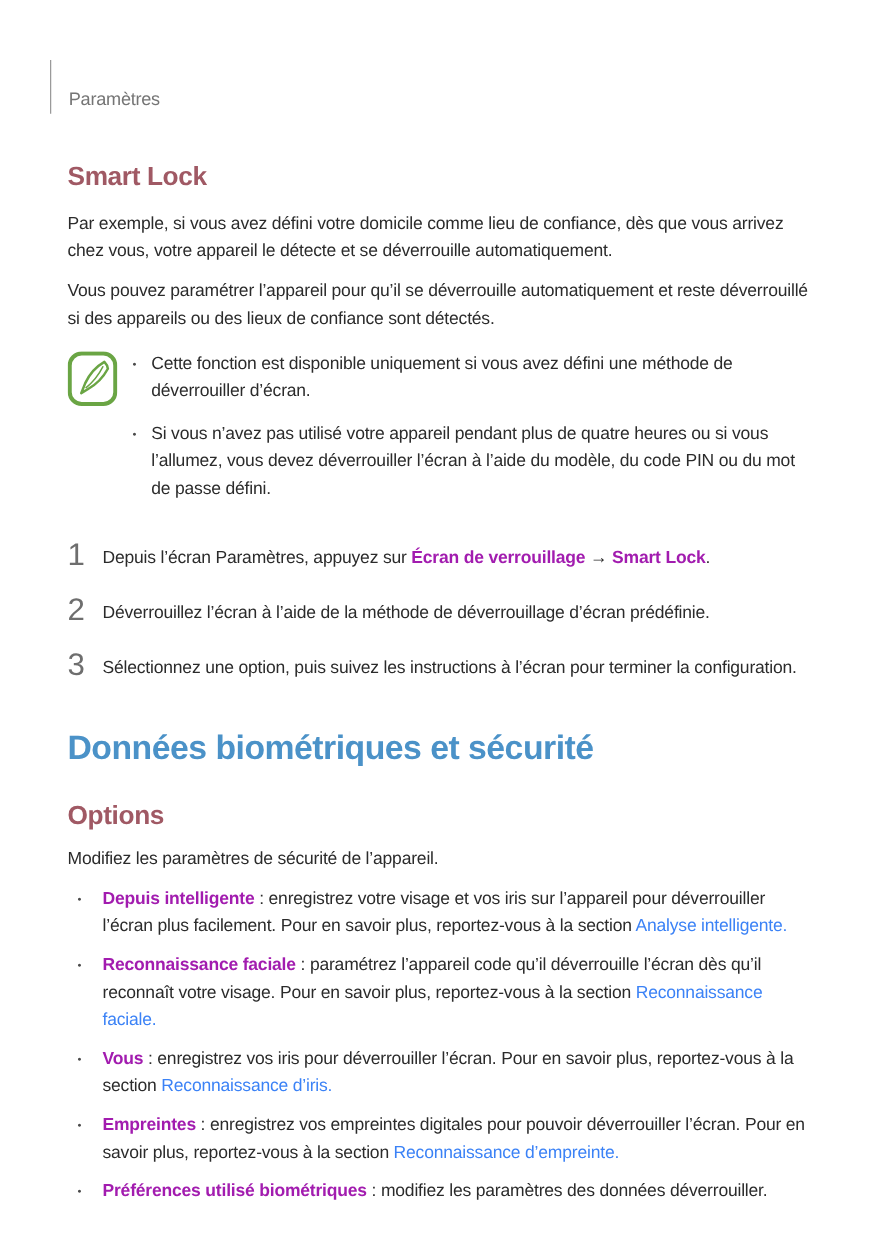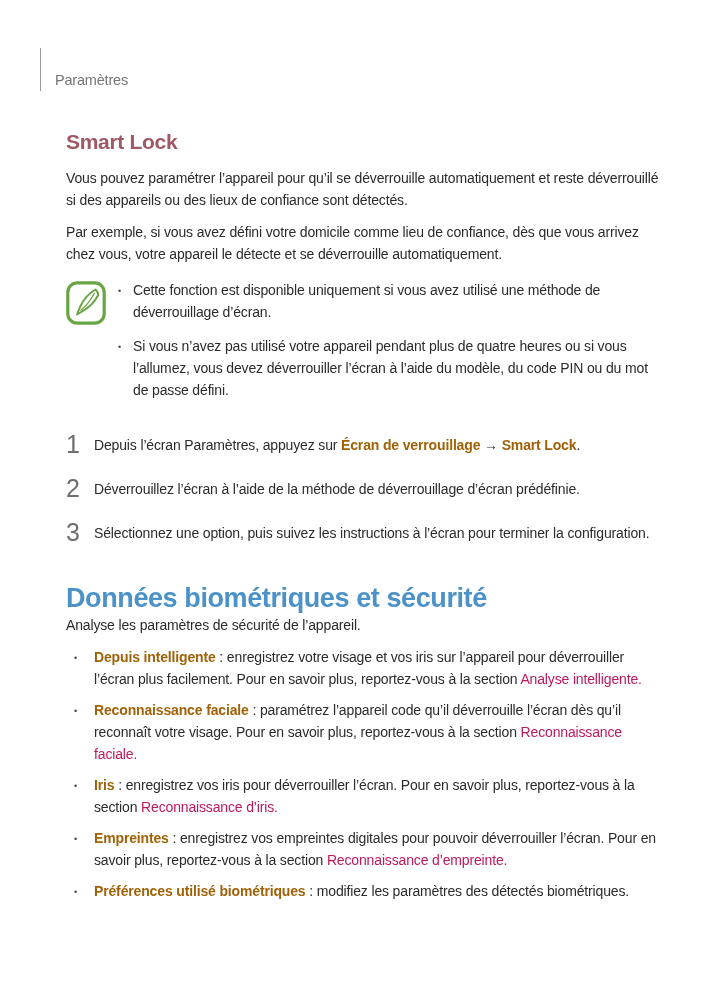--- a/index.html
+++ b/index.html
@@ -17,34 +17,34 @@
   .running-header {
     position:absolute; top:0; left:40px; height:43px;
     border-left:1px solid #9a9a9a;
     display:flex; align-items:flex-end;
     padding-left:14px; padding-bottom:3px;
   }
   .rh-text { font-size:14.5px; color:#757575; letter-spacing:-0.2px; }
 
   
   .content {
-    position:absolute; top:76px; left:66px; width:598px;
+    position:absolute; top:76px; left:54px; width:598px;
     font-size:14px; line-height:22px; letter-spacing:-0.15px;
   }
   .h-rose {
     color:#a05964; font-size:21px; line-height:24px; font-weight:700;
     letter-spacing:-0.3px; margin:6px 0 13px;
   }
   .h-blue {
     color:#4b92c8; font-size:27px; line-height:32px; font-weight:700;
     letter-spacing:-0.4px; margin:36px 0 0;
   }
   .h-options { margin-top:27px; margin-bottom:10px; }
   p { margin:0 0 10px; }
-  b { font-weight:700; color:#a16207; }
+  b { font-weight:700; color:#a21caf; }
 
   
   .notice { display:flex; margin:14px 0 6px; }
   .notice-icon { flex:0 0 40px; margin-top:2px; }
   .notice-list { list-style:none; margin-left:12px; flex:1; }
   .notice-list li { display:flex; margin-bottom:12px; }
 
   .dot {
     flex:0 0 15px; text-align:left; font-size:9px; line-height:22px;
     color:#4a4a4a; padding-top:1px;
@@ -58,56 +58,56 @@
     flex:0 0 28px; font-size:25px; line-height:26px; color:#6e6e6e;
     font-weight:400;
   }
   .step-text { flex:1; padding-top:3px; }
 
   
   .opt-list { list-style:none; margin-top:3px; }
   .opt-list li { display:flex; margin-bottom:9px; padding-left:8px; }
   .opt-list .dot { flex:0 0 20px; }
 
-  .xref { color:#be185d; text-decoration:none; cursor:pointer; }
+  .xref { color:#3b82f6; text-decoration:none; cursor:pointer; }
 
   
   .page-footer {
     position:absolute; left:0; bottom:22px; width:100%;
   }
   .page-number { font-size:14px; color:#8a8a8a; letter-spacing:0.5px; }
 </style>
 </head>
 <body>
 
 <div class="page">
 
   <header class="running-header">
     <span class="rh-text">Paramètres</span>
   </header>
 
   <main class="content">
 
     <h2 class="h-rose">Smart Lock</h2>
 
+    <p>Par exemple, si vous avez défini votre domicile comme lieu de confiance, dès que vous arrivez chez vous, votre appareil le détecte et se déverrouille automatiquement.</p>
     <p>Vous pouvez paramétrer l’appareil pour qu’il se déverrouille automatiquement et reste déverrouillé si des appareils ou des lieux de confiance sont détectés.</p>
-    <p>Par exemple, si vous avez défini votre domicile comme lieu de confiance, dès que vous arrivez chez vous, votre appareil le détecte et se déverrouille automatiquement.</p>
 
     <div class="notice">
       <span class="notice-icon">
         <svg width="40" height="44" viewBox="0 0 40 44" aria-hidden="true">
           <rect x="1.8" y="1.8" width="36.4" height="40.4" rx="9.5" fill="#ffffff" stroke="#6aa544" stroke-width="3.2"></rect>
           <path d="M11 33.5 L14.2 25.5 C17.5 18.5 22.5 12.5 29.5 8.5 C31 10 32 11.8 32.3 14 C28.5 21 22.5 26.8 16.5 30.2 Z" fill="none" stroke="#6aa544" stroke-width="2" stroke-linejoin="round"></path>
           <path d="M14.5 29.5 C20 25 25 19 28.5 12" fill="none" stroke="#6aa544" stroke-width="1.3"></path>
         </svg>
       </span>
       <ul class="notice-list">
         <li>
           <span class="dot">•</span>
-          <span class="li-text">Cette fonction est disponible uniquement si vous avez utilisé une méthode de déverrouillage d’écran.</span>
+          <span class="li-text">Cette fonction est disponible uniquement si vous avez défini une méthode de déverrouiller d’écran.</span>
         </li>
         <li>
           <span class="dot">•</span>
           <span class="li-text">Si vous n’avez pas utilisé votre appareil pendant plus de quatre heures ou si vous l’allumez, vous devez déverrouiller l’écran à l’aide du modèle, du code PIN ou du mot de passe défini.</span>
         </li>
       </ul>
     </div>
 
     <ol class="steps">
       <li class="step">
@@ -119,43 +119,44 @@
         <span class="step-text"><span>Déverrouillez l’écran à l’aide de la méthode de déverrouillage d’écran prédéfinie.</span></span>
       </li>
       <li class="step">
         <span class="step-num">3</span>
         <span class="step-text"><span>Sélectionnez une option, puis suivez les instructions à l’écran pour terminer la configuration.</span></span>
       </li>
     </ol>
 
     <h1 class="h-blue">Données biométriques et sécurité</h1>
 
+    <h2 class="h-rose h-options">Options</h2>
 
-    <p>Analyse les paramètres de sécurité de l’appareil.</p>
+    <p>Modifiez les paramètres de sécurité de l’appareil.</p>
 
     <ul class="opt-list">
       <li>
         <span class="dot">•</span>
         <span class="li-text"><b>Depuis intelligente</b><span> : </span><span>enregistrez votre visage et vos iris sur l’appareil pour déverrouiller l’écran plus facilement. Pour en savoir plus, reportez-vous à la section </span><a class="xref">Analyse intelligente.</a></span>
       </li>
       <li>
         <span class="dot">•</span>
         <span class="li-text"><b>Reconnaissance faciale</b><span> : </span><span>paramétrez l’appareil code qu’il déverrouille l’écran dès qu’il reconnaît votre visage. Pour en savoir plus, reportez-vous à la section </span><a class="xref">Reconnaissance faciale.</a></span>
       </li>
       <li>
         <span class="dot">•</span>
-        <span class="li-text"><b>Iris</b><span> : </span><span>enregistrez vos iris pour déverrouiller l’écran. Pour en savoir plus, reportez-vous à la section </span><a class="xref">Reconnaissance d’iris.</a></span>
+        <span class="li-text"><b>Vous</b><span> : </span><span>enregistrez vos iris pour déverrouiller l’écran. Pour en savoir plus, reportez-vous à la section </span><a class="xref">Reconnaissance d’iris.</a></span>
       </li>
       <li>
         <span class="dot">•</span>
         <span class="li-text"><b>Empreintes</b><span> : </span><span>enregistrez vos empreintes digitales pour pouvoir déverrouiller l’écran. Pour en savoir plus, reportez-vous à la section </span><a class="xref">Reconnaissance d’empreinte.</a></span>
       </li>
       <li>
         <span class="dot">•</span>
-        <span class="li-text"><b>Préférences utilisé biométriques</b><span> : </span><span>modifiez les paramètres des détectés biométriques.</span><a class="xref"></a></span>
+        <span class="li-text"><b>Préférences utilisé biométriques</b><span> : </span><span>modifiez les paramètres des données déverrouiller.</span><a class="xref"></a></span>
       </li>
     </ul>
 
   </main>
 
   <footer class="page-footer">
     <span class="page-number">213</span>
   </footer>
 
 </div>

